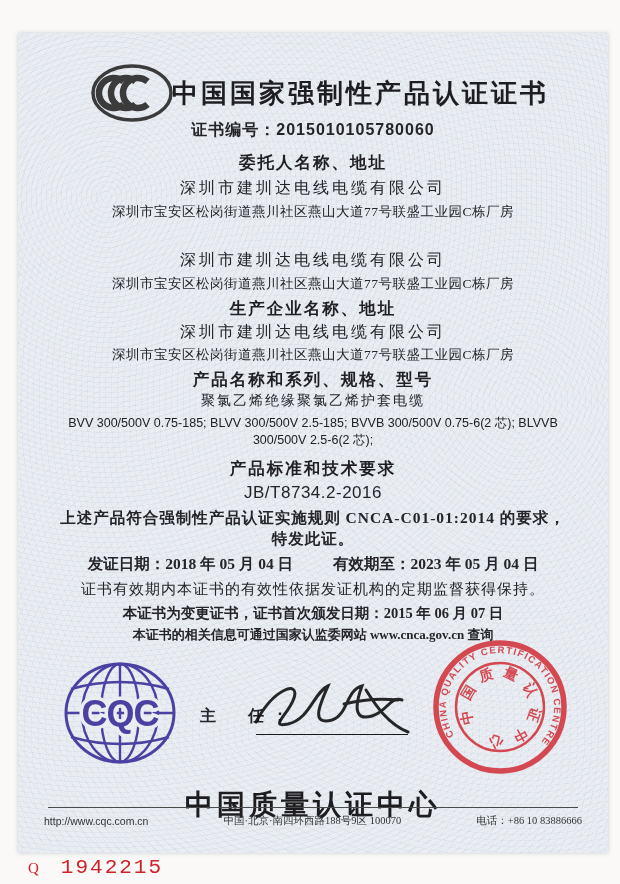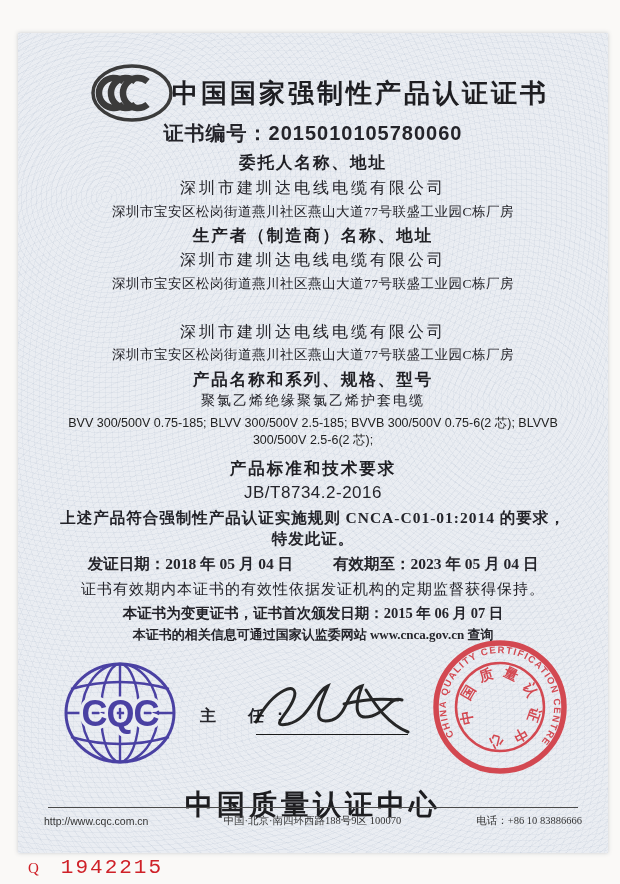--- a/index.html
+++ b/index.html
@@ -14,21 +14,21 @@
     background-image:
       repeating-radial-gradient(circle at 15% 20%, rgba(100,125,160,.07) 0 1px, transparent 1px 5px),
       repeating-radial-gradient(circle at 85% 45%, rgba(100,125,160,.06) 0 1px, transparent 1px 6px),
       repeating-radial-gradient(circle at 45% 85%, rgba(100,125,160,.05) 0 1px, transparent 1px 7px);
     box-shadow:0 0 4px rgba(60,70,90,.25);
   }
   .abs{position:absolute;left:0;right:0;text-align:center;}
   .kai{font-family:"Liberation Serif",serif;}
   .sans{font-family:"Liberation Sans",sans-serif;}
   .title{left:105px;right:10px;font-weight:700;font-size:26px;letter-spacing:3px;color:#1e1e22;font-family:"Liberation Sans",sans-serif;}
-  .certno{font-weight:700;font-size:20px;letter-spacing:1px;}
+  .certno{font-weight:700;font-size:16px;letter-spacing:1px;}
   .heading{font-weight:700;font-size:16.5px;letter-spacing:2px;color:#1f1f24;}
   .company{font-size:16px;letter-spacing:3px;}
   .addr{font-size:13.5px;letter-spacing:.5px;}
   .prodname{font-size:14px;letter-spacing:2px;}
   .spec{font-family:Liberation Sans, sans-serif;font-size:12.5px;color:#222;}
   .jb{font-family:"Liberation Sans",sans-serif;font-size:17px;letter-spacing:.5px;}
   .stmt{font-weight:700;font-size:15.5px;letter-spacing:1px;}
   .dates{font-weight:700;font-size:15.5px;display:flex;justify-content:center;gap:40px;}
   .note1{font-weight:400;font-size:15px;letter-spacing:1px;}
   .note2{font-weight:700;font-size:14.5px;}
@@ -57,24 +57,24 @@
   <div class="abs title" style="top:43px;">中国国家强制性产品认证证书</div>
 
   <div class="abs certno kai" style="top:87px;">
     <span>证书编号：</span><span class="sans">2015010105780060</span>
   </div>
 
   <div class="abs heading kai" style="top:119px;">委托人名称、地址</div>
   <div class="abs company kai" style="top:145px;">深圳市建圳达电线电缆有限公司</div>
   <div class="abs addr kai" style="top:170px;">深圳市宝安区松岗街道燕川社区燕山大道77号联盛工业园C栋厂房</div>
 
-  <div class="abs heading kai" style="top:192px;">生产者（制造商）名称、地址</div>
   <div class="abs company kai" style="top:217px;">深圳市建圳达电线电缆有限公司</div>
   <div class="abs addr kai" style="top:242px;">深圳市宝安区松岗街道燕川社区燕山大道77号联盛工业园C栋厂房</div>
 
+  <div class="abs heading kai" style="top:265px;">生产企业名称、地址</div>
   <div class="abs company kai" style="top:289px;">深圳市建圳达电线电缆有限公司</div>
   <div class="abs addr kai" style="top:313px;">深圳市宝安区松岗街道燕川社区燕山大道77号联盛工业园C栋厂房</div>
 
   <div class="abs heading kai" style="top:336px;">产品名称和系列、规格、型号</div>
   <div class="abs prodname kai" style="top:359px;">聚氯乙烯绝缘聚氯乙烯护套电缆</div>
   <div class="abs spec" style="top:382px;">BVV 300/500V 0.75-185; BLVV 300/500V 2.5-185; BVVB 300/500V 0.75-6(2 芯); BLVVB</div>
   <div class="abs spec" style="top:399px;">300/500V 2.5-6(2 芯);</div>
 
   <div class="abs heading kai" style="top:425px;">产品标准和技术要求</div>
   <div class="abs jb" style="top:450px;">JB/T8734.2-2016</div>

